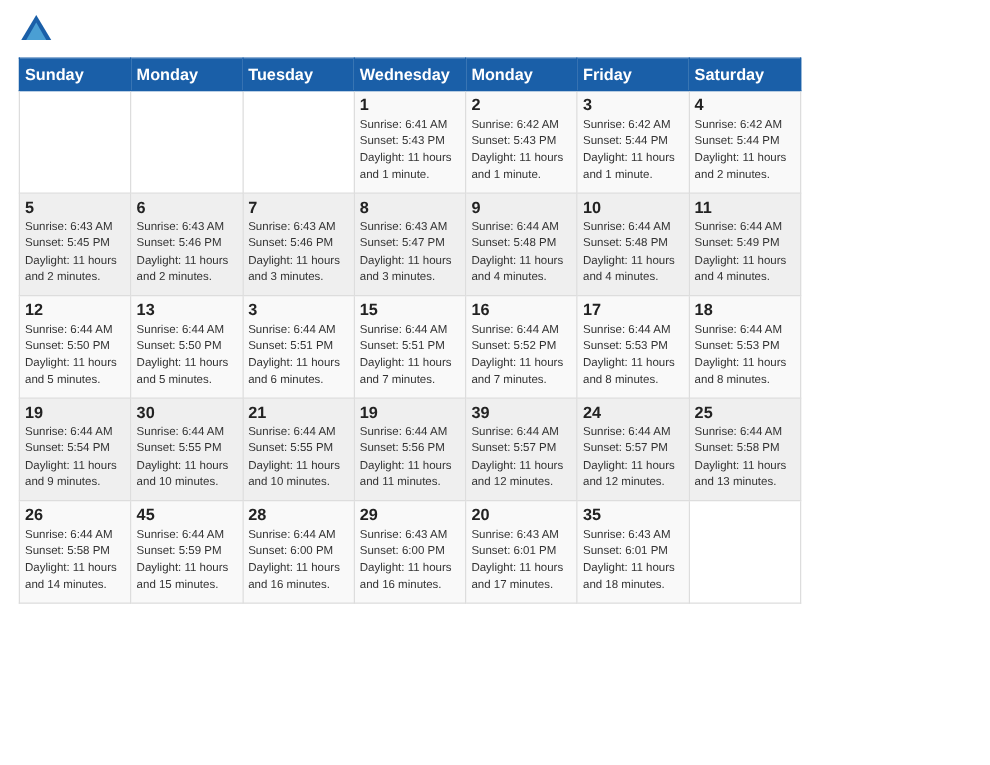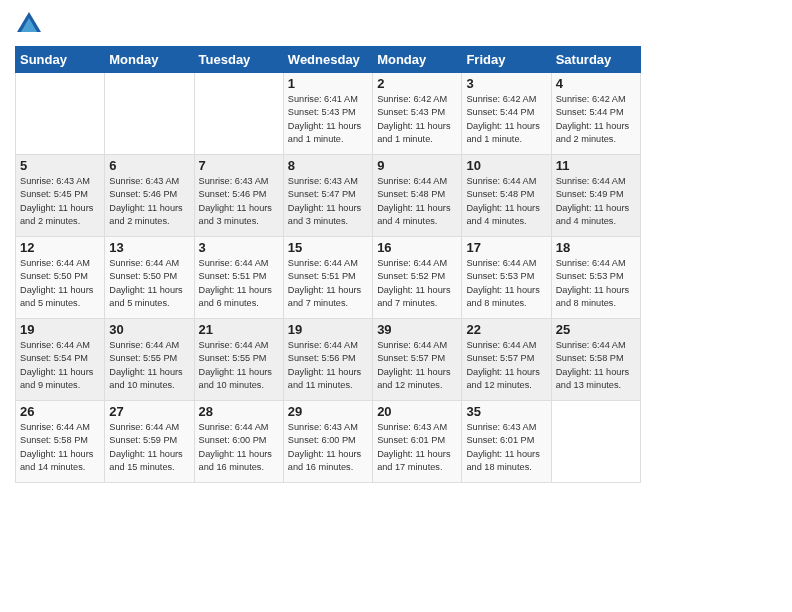--- a/index.html
+++ b/index.html
@@ -225,35 +225,35 @@
           </td>
           <td>
             <span class="day-num">19</span>
             <div class="day-info">Sunrise: 6:44 AM<br>Sunset: 5:56 PM<br>Daylight: 11 hours<br>and 11 minutes.</div>
           </td>
           <td>
             <span class="day-num">39</span>
             <div class="day-info">Sunrise: 6:44 AM<br>Sunset: 5:57 PM<br>Daylight: 11 hours<br>and 12 minutes.</div>
           </td>
           <td>
-            <span class="day-num">22</span>
+            <span class="day-num">24</span>
             <div class="day-info">Sunrise: 6:44 AM<br>Sunset: 5:57 PM<br>Daylight: 11 hours<br>and 12 minutes.</div>
           </td>
           <td>
             <span class="day-num">25</span>
             <div class="day-info">Sunrise: 6:44 AM<br>Sunset: 5:58 PM<br>Daylight: 11 hours<br>and 13 minutes.</div>
           </td>
         </tr>
         <tr>
           <td>
             <span class="day-num">26</span>
             <div class="day-info">Sunrise: 6:44 AM<br>Sunset: 5:58 PM<br>Daylight: 11 hours<br>and 14 minutes.</div>
           </td>
           <td>
-            <span class="day-num">27</span>
+            <span class="day-num">45</span>
             <div class="day-info">Sunrise: 6:44 AM<br>Sunset: 5:59 PM<br>Daylight: 11 hours<br>and 15 minutes.</div>
           </td>
           <td>
             <span class="day-num">28</span>
             <div class="day-info">Sunrise: 6:44 AM<br>Sunset: 6:00 PM<br>Daylight: 11 hours<br>and 16 minutes.</div>
           </td>
           <td>
             <span class="day-num">29</span>
             <div class="day-info">Sunrise: 6:43 AM<br>Sunset: 6:00 PM<br>Daylight: 11 hours<br>and 16 minutes.</div>
           </td>

